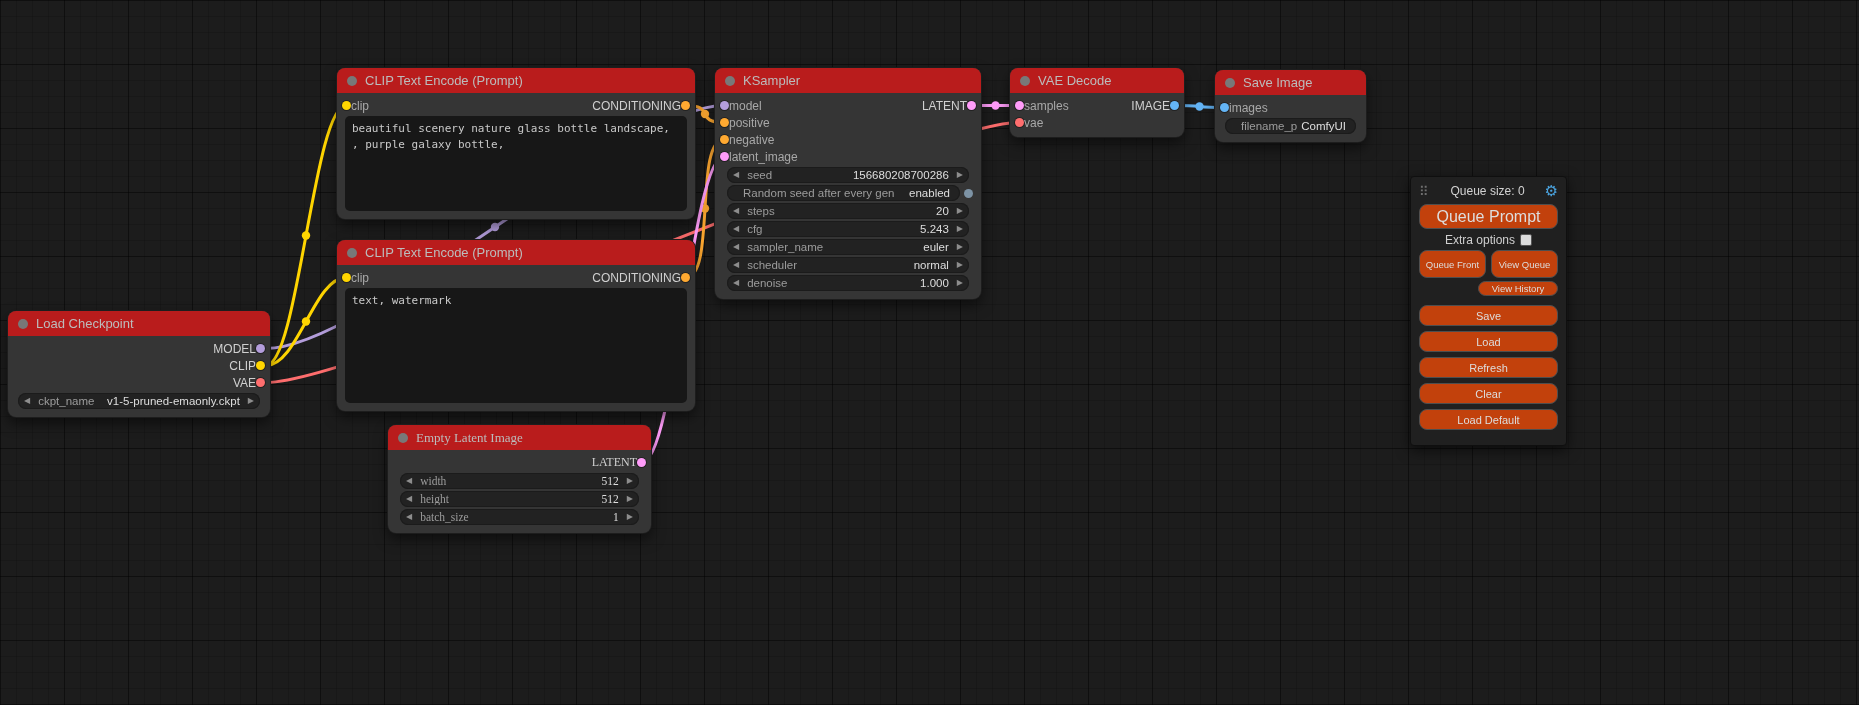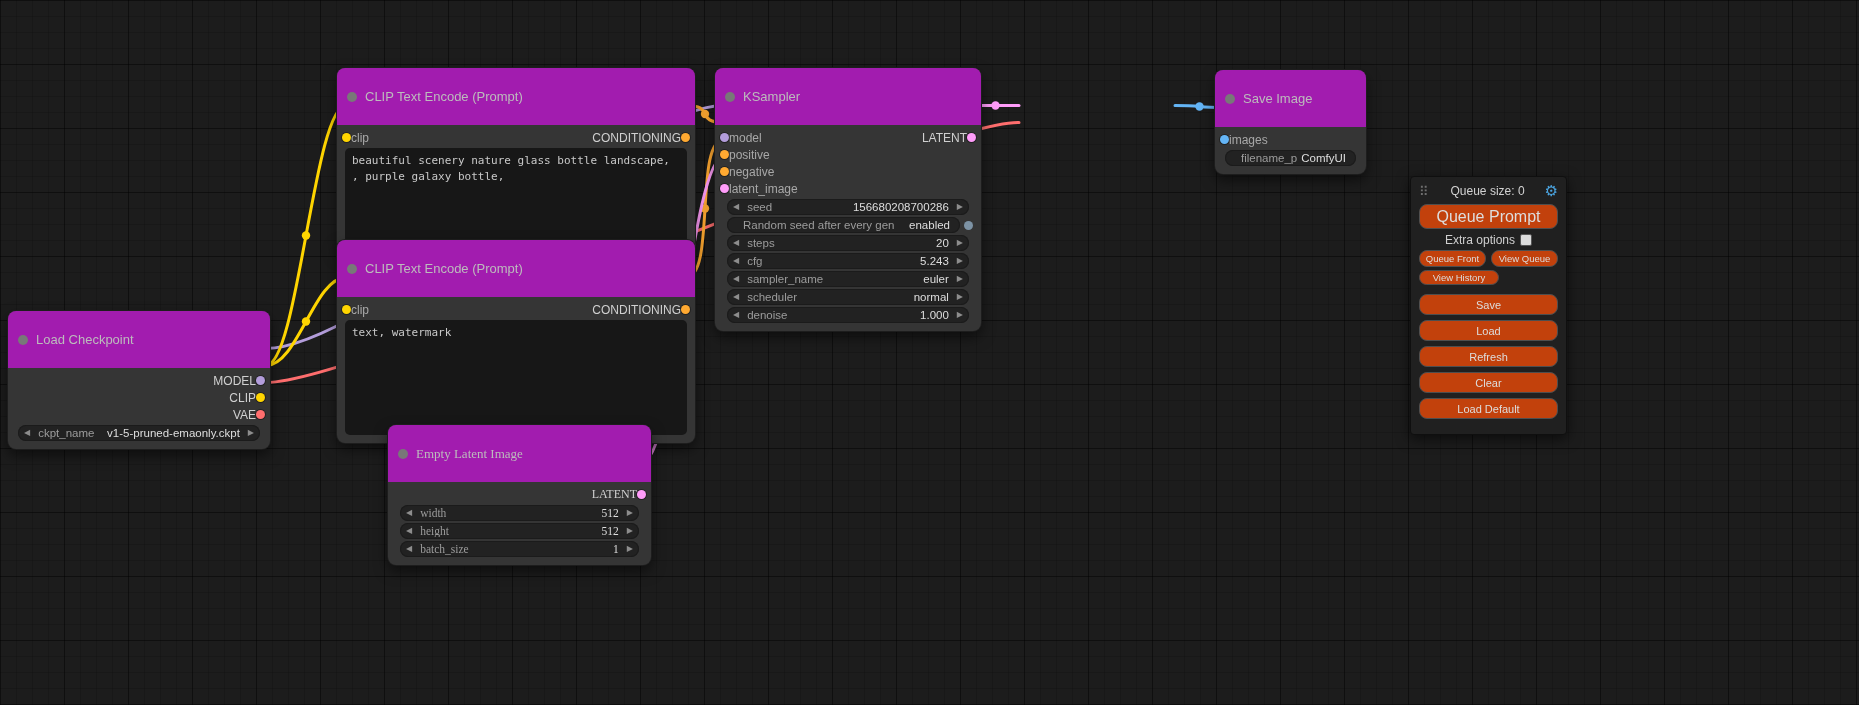--- a/index.html
+++ b/index.html
@@ -14,22 +14,22 @@
     background-size:64px 64px,64px 64px,16px 16px,16px 16px;
     font-family:"Liberation Sans",sans-serif;
   }
   #wires{position:absolute;left:0;top:0;z-index:1;}
   .node{
     position:absolute;z-index:2;background:#353535;border-radius:8px;
     box-shadow:0 0 0 1px #1d1d1d, 0 6px 14px rgba(0,0,0,.55);
     color:#a8a8a8;
   }
   .node-title{
-    height:25px;background:#a21caf;border-radius:8px 8px 0 0;
-    display:flex;align-items:center;gap:8px;padding:16px 10px;
+    height:25px;background:#b91c1c;border-radius:8px 8px 0 0;
+    display:flex;align-items:center;gap:8px;padding:0 10px;
     color:#bcbcbc;font-size:13px;white-space:nowrap;
   }
   .title-dot{width:10px;height:10px;border-radius:50%;background:#787878;flex:0 0 auto;}
   .node-body{padding:4px 0 6px;}
   .slot-row{height:17px;display:flex;align-items:center;justify-content:space-between;padding:0 5px;}
   .slot-row.out-only{justify-content:flex-end;}
   .slot{display:flex;align-items:center;}
   .slot-dot{width:9px;height:9px;border-radius:50%;background:#888;flex:0 0 auto;box-shadow:0 0 0 1px rgba(0,0,0,.35);}
   .slot-label{font-size:12px;color:#a8a8a8;}
   .slot.out .slot-label{color:#d0d0d0;}
@@ -73,22 +73,22 @@
   .gear{color:#4aa3df;font-size:15px;margin-left:4px;flex:0 0 auto;cursor:pointer;}
   .btn{
     display:block;width:100%;background:#c2410c;border:1px solid #4e4e4e;color:#ddd;
     border-radius:8px;font-family:inherit;cursor:pointer;box-sizing:border-box;
   }
   .btn-queue{font-size:16px;height:25px;margin:4px 0 3px;}
   .btn-big{font-size:11px;height:21px;margin:5px 0;}
   .extra-row{display:flex;justify-content:center;align-items:center;gap:5px;font-size:12px;margin:4px 0 3px;color:#cfcfcf;}
   .checkbox{width:10px;height:10px;background:#dcdcdc;border:1px solid #555;border-radius:2px;cursor:pointer;}
   .small-row{display:flex;gap:5px;margin:2px 0;}
-  .btn-small{font-size:9.5px;height:17px;border-radius:8px;flex:1;width:auto;padding:0 3px;}
-  .history-row{display:flex;justify-content:flex-start;margin:3px 0 9px;}
+  .btn-small{font-size:9.5px;height:28px;border-radius:8px;flex:1;width:auto;padding:0 3px;}
+  .history-row{display:flex;justify-content:flex-end;margin:3px 0 9px;}
   .btn-history{font-size:9.5px;height:15px;width:80px;border-radius:8px;}
 </style>
 </head>
 <body>
 
 <div class="stage">
 
   <svg id="wires" width="1859" height="705">
       <path d="M 266 348.5 C 366 348.5, 624 105.5, 724 105.5" stroke="#B39DDB" stroke-width="3" fill="none" stroke-linecap="round"></path>
       <circle cx="495" cy="227" r="4.2" fill="#B39DDB"></circle>
@@ -290,20 +290,44 @@
       </div>
       <div class="widget">
         <span class="arrow">◀</span>
         <span class="w-name">denoise</span>
         <span class="w-value">1.000</span>
         <span class="arrow">▶</span>
       </div>
     </div>
   </div>
 
+  <div class="node" id="node-vae-decode">
+    <div class="node-title">
+      <span class="title-dot"></span>
+      <span>VAE Decode</span>
+    </div>
+    <div class="node-body">
+      <div class="slot-row">
+        <span class="slot">
+          <span class="slot-dot" style="background: rgb(255, 156, 249);"></span>
+          <span class="slot-label">samples</span>
+        </span>
+        <span class="slot out">
+          <span class="slot-label">IMAGE</span>
+          <span class="slot-dot" style="background: rgb(100, 181, 246);"></span>
+        </span>
+      </div>
+      <div class="slot-row">
+        <span class="slot">
+          <span class="slot-dot" style="background: rgb(255, 110, 110);"></span>
+          <span class="slot-label">vae</span>
+        </span>
+      </div>
+    </div>
+  </div>
 
   <div class="node" id="node-save-image">
     <div class="node-title">
       <span class="title-dot"></span>
       <span>Save Image</span>
     </div>
     <div class="node-body">
       <div class="slot-row">
         <span class="slot">
           <span class="slot-dot" style="background: rgb(100, 181, 246);"></span>

